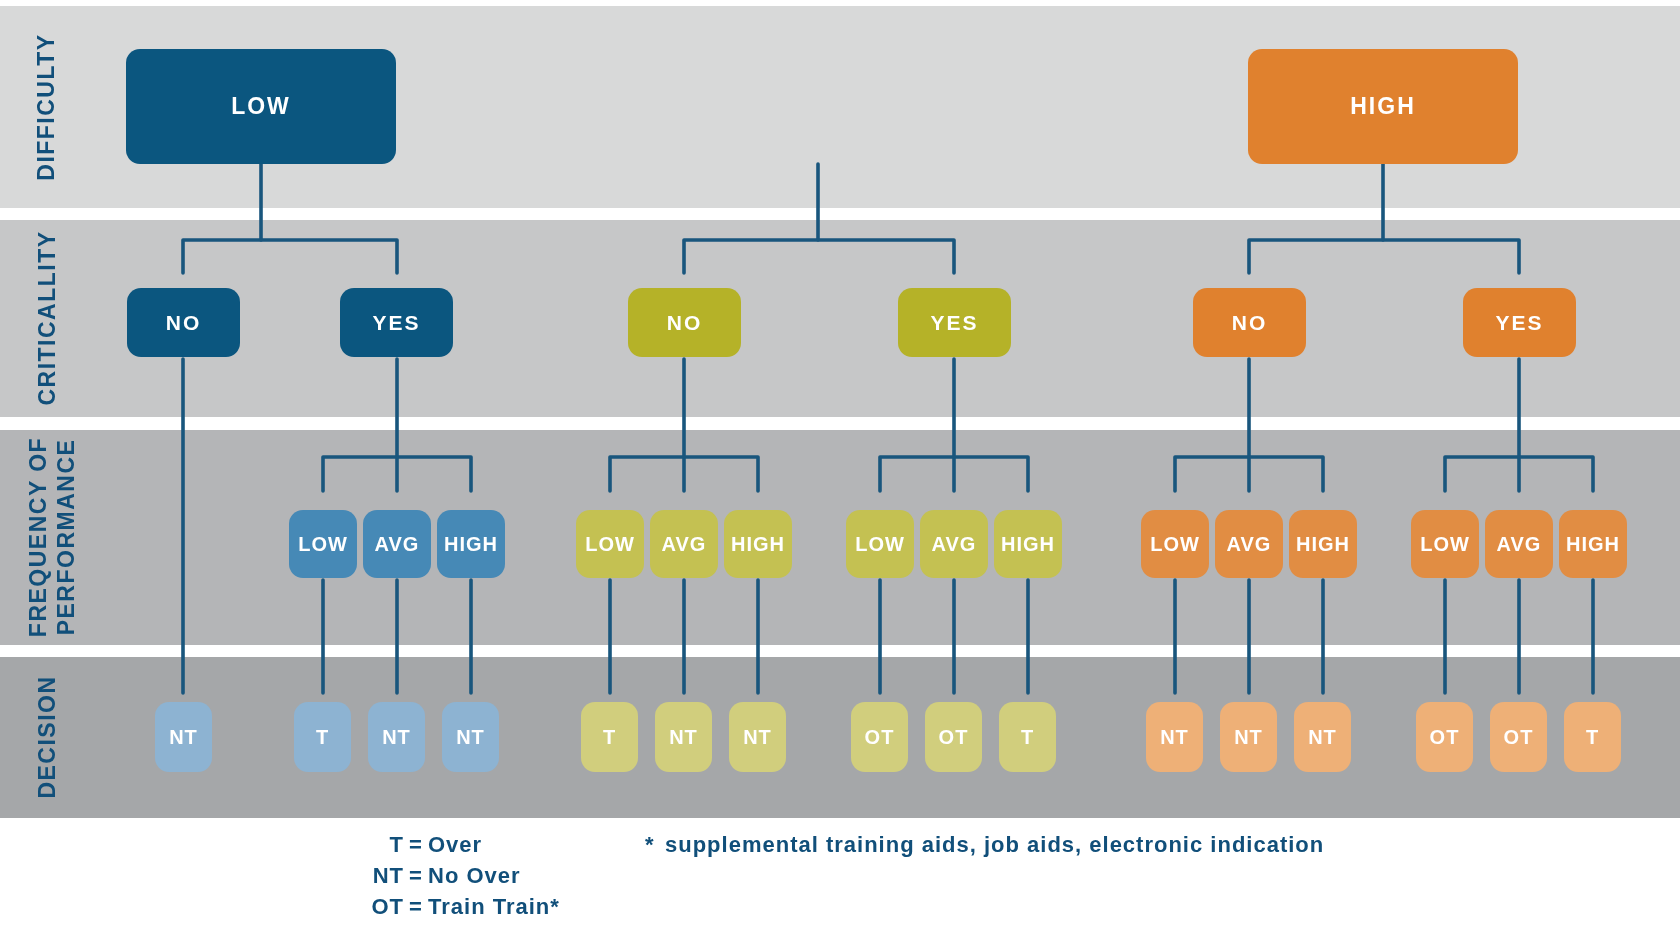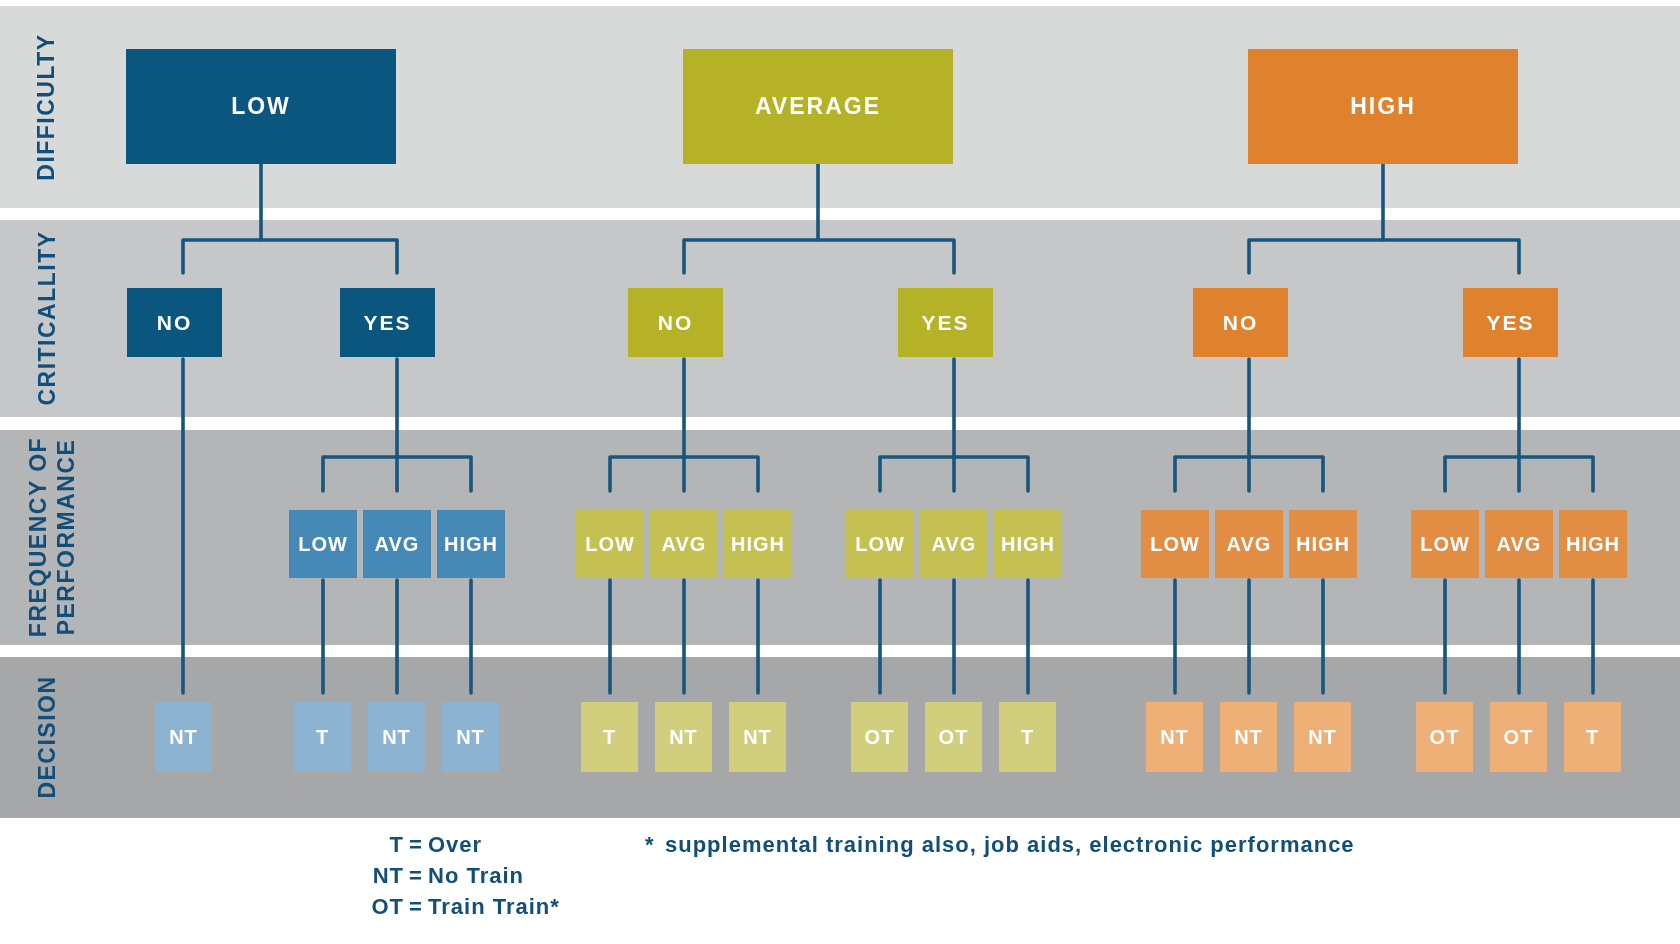--- a/index.html
+++ b/index.html
@@ -14,33 +14,33 @@
   .band4{background:var(--band-decision);}
   .vlabel{
     position:absolute;transform:rotate(-90deg);
     color:var(--text-blue);font-weight:bold;font-size:23px;letter-spacing:1.5px;
     text-align:center;line-height:28px;white-space:nowrap;
   }
   .vlabel span{display:block;}
   svg.connectors{position:absolute;left:0;top:0;pointer-events:none;}
   .node{
     position:absolute;display:flex;align-items:center;justify-content:center;
-    color:#fff;font-weight:bold;letter-spacing:2px;text-align:center;
+    color:#fff;font-weight:bold;letter-spacing:2px;text-align:center;border-radius:14px;
   }
   .blue-strong{background:var(--blue-strong);}
   .blue-mid{background:var(--blue-mid);}
   .blue-light{background:var(--blue-light);}
   .olive-strong{background:var(--olive-strong);}
   .olive-mid{background:var(--olive-mid);}
   .olive-light{background:var(--olive-light);}
   .orange-strong{background:var(--orange-strong);}
   .orange-mid{background:var(--orange-mid);}
   .orange-light{background:var(--orange-light);}
   .diff{width:270px;height:115px;font-size:23px;top:49px;}
-  .crit{width:95px;height:69px;font-size:21px;top:288px;}
+  .crit{width:113px;height:69px;font-size:21px;top:288px;}
   .freq{width:68px;height:68px;font-size:20px;top:510px;letter-spacing:1px;}
   .dec{width:57px;height:70px;font-size:20px;top:702px;letter-spacing:1px;}
   .legend{
     position:absolute;left:352px;top:829px;
     display:grid;grid-template-columns:52px 16px auto;column-gap:4px;
     color:var(--text-blue);font-size:22px;font-weight:bold;line-height:31px;letter-spacing:1px;
   }
   .legend .k{text-align:right;font-weight:800;}
   .legend .e{text-align:center;}
   .footnote{
@@ -92,21 +92,20 @@
 
       <path d="M323,580 L323,693 M397,580 L397,693 M471,580 L471,693"></path>
       <path d="M610,580 L610,693 M684,580 L684,693 M758,580 L758,693"></path>
       <path d="M880,580 L880,693 M954,580 L954,693 M1028,580 L1028,693"></path>
       <path d="M1175,580 L1175,693 M1249,580 L1249,693 M1323,580 L1323,693"></path>
       <path d="M1445,580 L1445,693 M1519,580 L1519,693 M1593,580 L1593,693"></path>
     </g>
   </svg>
 
   <div class="node diff blue-strong" style="left:126px;">LOW</div>
-  <div class="node diff olive-strong" style="left:683px;">AVERAGE</div>
   <div class="node diff orange-strong" style="left:1248px;">HIGH</div>
 
   <div class="node crit blue-strong" style="left:127px;">NO</div>
   <div class="node crit blue-strong" style="left:340px;">YES</div>
   <div class="node crit olive-strong" style="left:628px;">NO</div>
   <div class="node crit olive-strong" style="left:898px;">YES</div>
   <div class="node crit orange-strong" style="left:1193px;">NO</div>
   <div class="node crit orange-strong" style="left:1463px;">YES</div>
 
   <div class="node freq blue-mid" style="left:289px;">LOW</div>
@@ -150,26 +149,26 @@
   <div class="node dec orange-light" style="left:1416px;">OT</div>
   <div class="node dec orange-light" style="left:1490px;">OT</div>
   <div class="node dec orange-light" style="left:1564px;">T</div>
 
   <div class="legend">
     <span class="k">T</span>
     <span class="e">=</span>
     <span class="v">Over</span>
     <span class="k">NT</span>
     <span class="e">=</span>
-    <span class="v">No Train</span>
+    <span class="v">No Over</span>
     <span class="k">OT</span>
     <span class="e">=</span>
     <span class="v">Train Train*</span>
   </div>
 
   <div class="footnote">
     <div class="mark">*</div>
     <div class="lines">
-      <div>supplemental training also, job aids, electronic performance</div>
+      <div>supplemental training aids, job aids, electronic indication</div>
     </div>
   </div>
 
 </div>
 
 </body></html>

